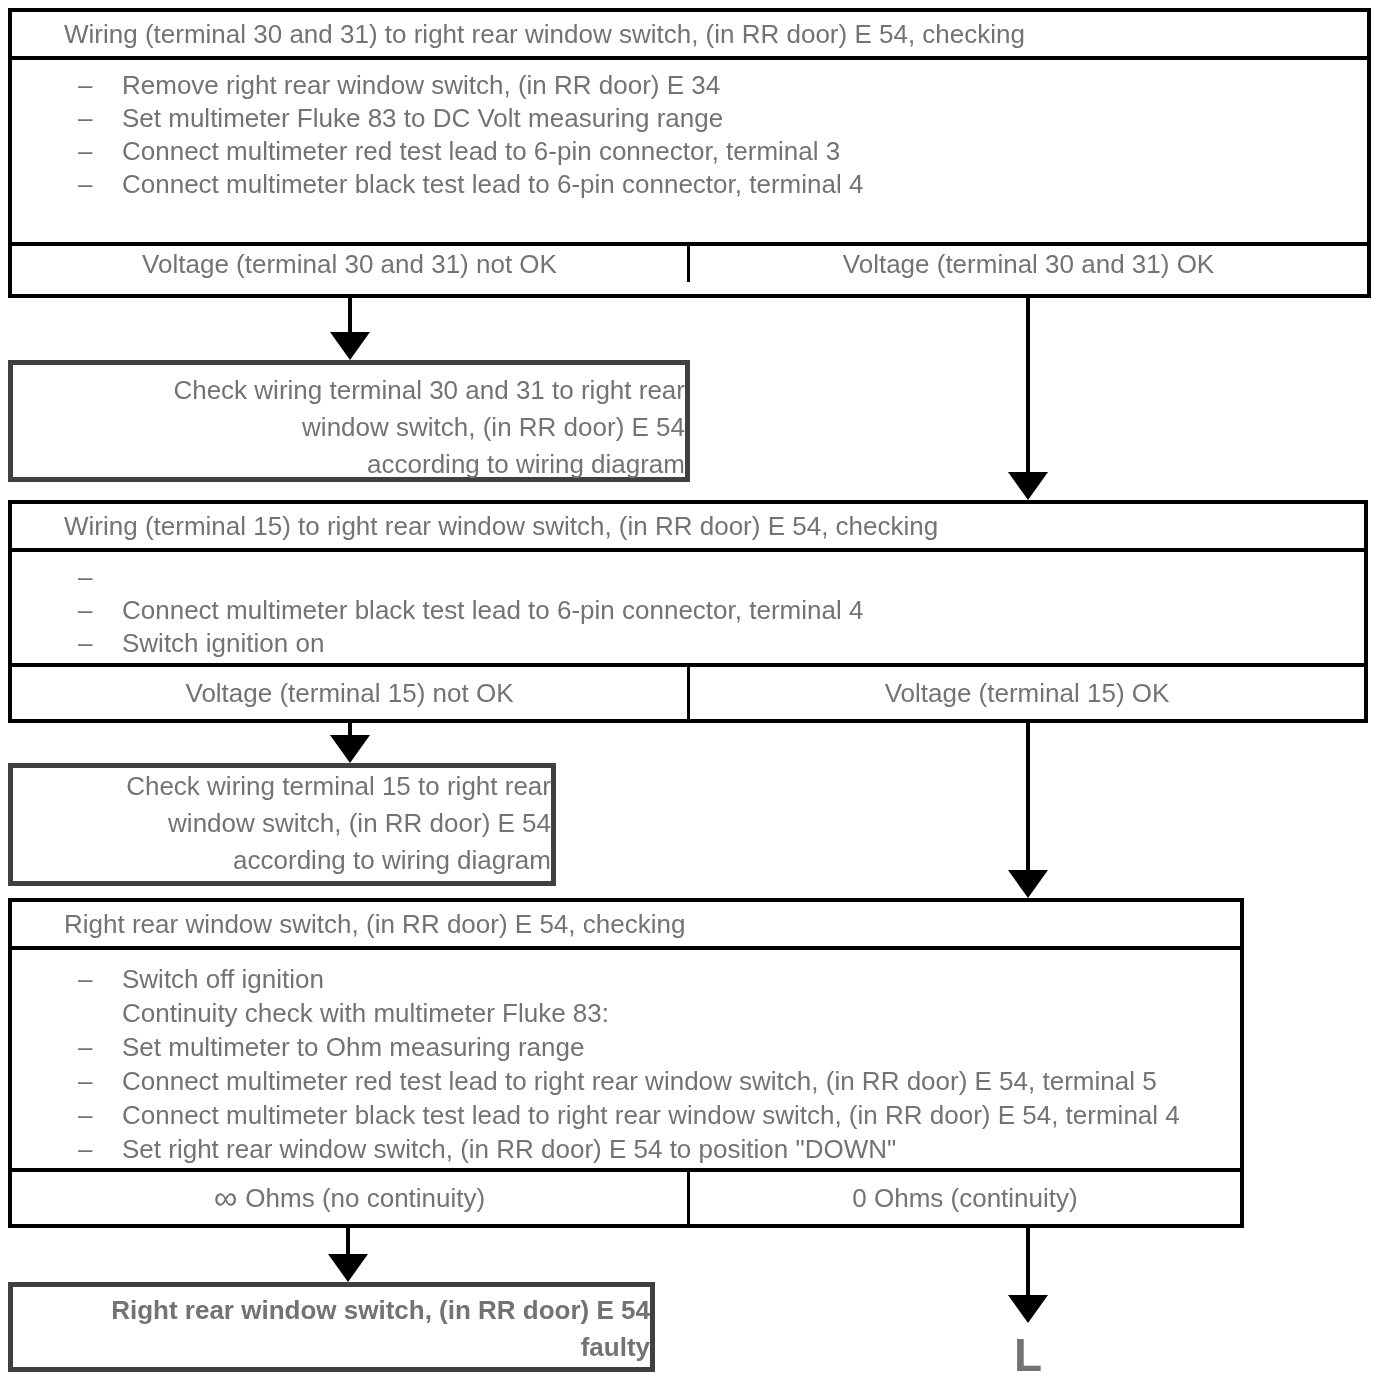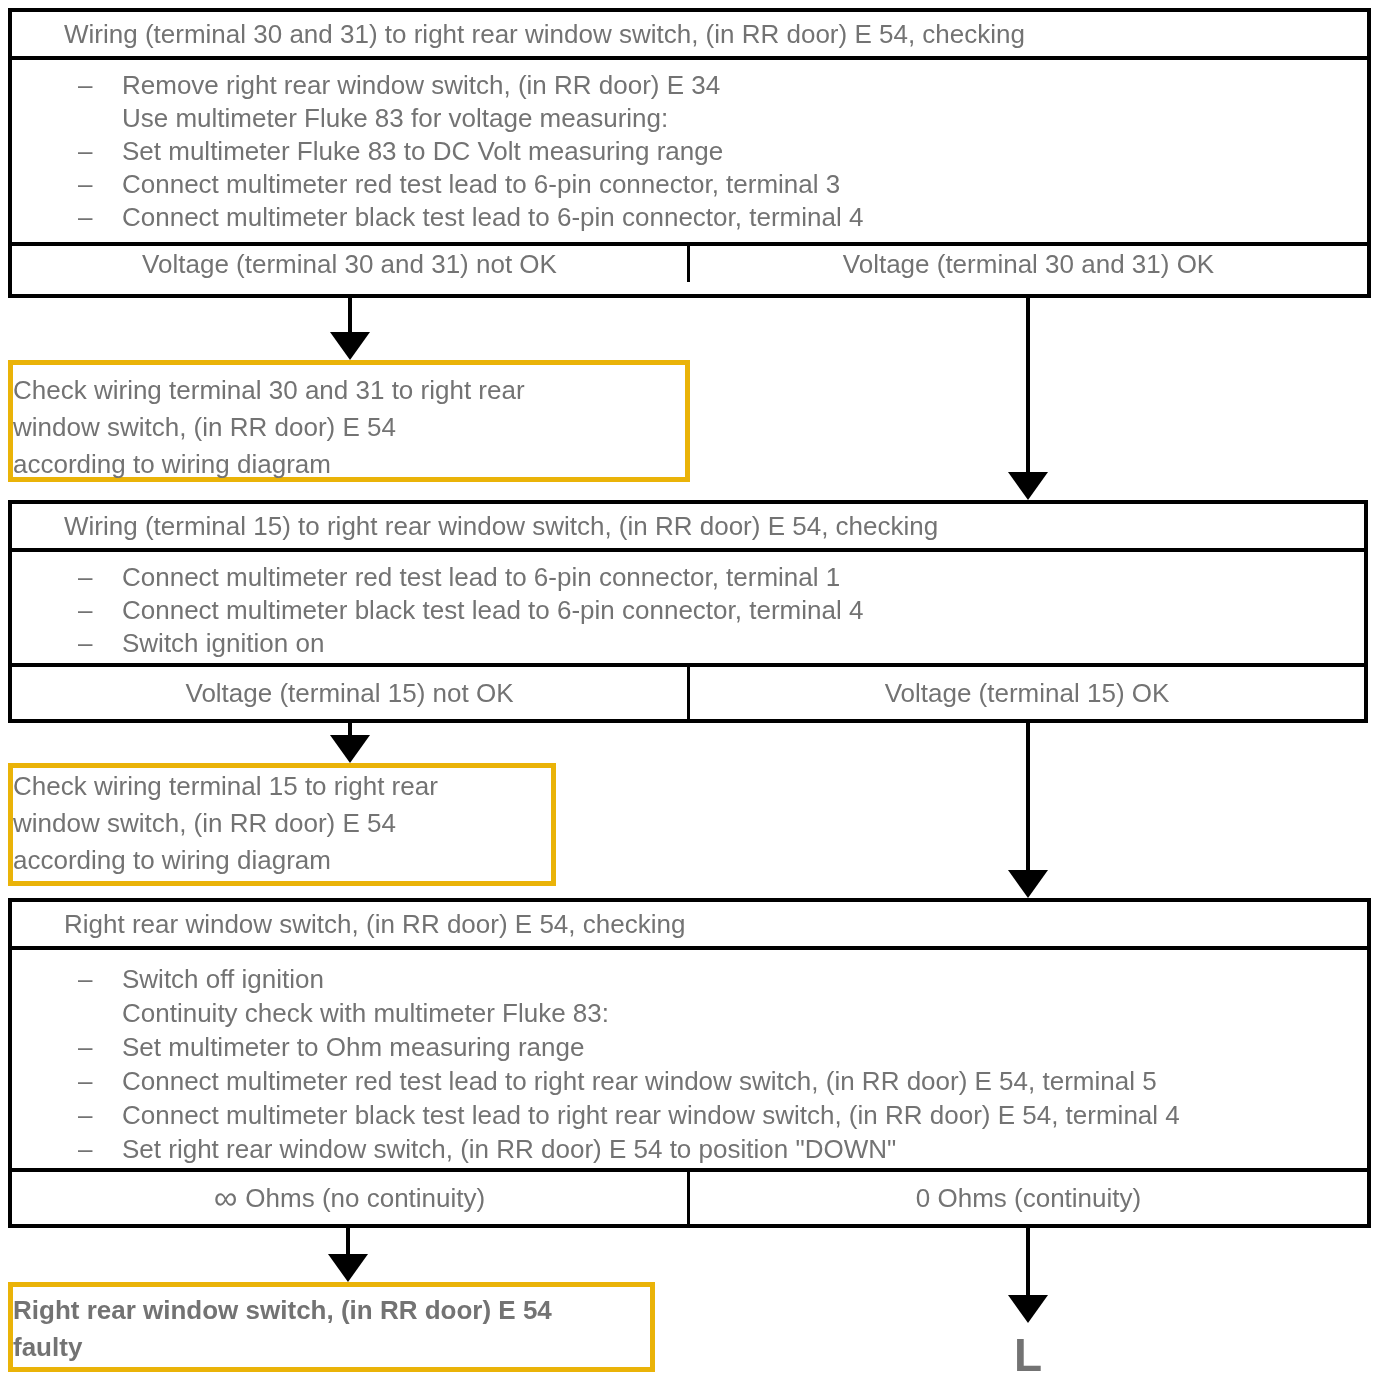--- a/index.html
+++ b/index.html
@@ -12,23 +12,23 @@
     font-family:"Liberation Sans", sans-serif;
     overflow:hidden;
   }
   .node {
     position:absolute;
     border:4px solid #000;
     background:#fff;
   }
   .result {
     position:absolute;
-    border:5px solid #eab308;
+    border:5px solid #404040;
     background:#fff;
-    text-align:left;
+    text-align:right;
     font-size:26px;
   }
   .row-title {
     height:48px;
     border-bottom:4px solid #000;
     display:flex; align-items:center;
     padding-left:52px;
     font-size:26px;
     white-space:nowrap;
   }
@@ -88,24 +88,20 @@
 <div class="page">
 
   <div class="node" style="left:8px; top:8px; width:1363px; height:290px;">
     <div class="row-title">Wiring (terminal 30 and 31) to right rear window switch, (in RR door) E 54, checking</div>
     <div class="row-steps" style="height:186px;">
       <div class="step">
           <span class="dash">–</span>
           <span>Remove right rear window switch, (in RR door) E 34</span>
         </div>
       <div class="step">
-          <span class="dash"></span>
-          <span>Use multimeter Fluke 83 for voltage measuring:</span>
-        </div>
-      <div class="step">
           <span class="dash">–</span>
           <span>Set multimeter Fluke 83 to DC Volt measuring range</span>
         </div>
       <div class="step">
           <span class="dash">–</span>
           <span>Connect multimeter red test lead to 6-pin connector, terminal 3</span>
         </div>
       <div class="step">
           <span class="dash">–</span>
           <span>Connect multimeter black test lead to 6-pin connector, terminal 4</span>
@@ -131,21 +127,20 @@
     <div class="rline">Check wiring terminal 30 and 31 to right rear</div>
     <div class="rline">window switch, (in RR door) E 54</div>
     <div class="rline">according to wiring diagram</div>
   </div>
 
   <div class="node" style="left:8px; top:500px; width:1360px; height:223px;">
     <div class="row-title">Wiring (terminal 15) to right rear window switch, (in RR door) E 54, checking</div>
     <div class="row-steps" style="height:115px;">
       <div class="step">
           <span class="dash">–</span>
-          <span>Connect multimeter red test lead to 6-pin connector, terminal 1</span>
         </div>
       <div class="step">
           <span class="dash">–</span>
           <span>Connect multimeter black test lead to 6-pin connector, terminal 4</span>
         </div>
       <div class="step">
           <span class="dash">–</span>
           <span>Switch ignition on</span>
         </div>
     </div>
@@ -164,21 +159,21 @@
     <div class="stem"></div>
     <div class="head"></div>
   </div>
 
   <div class="result" style="left:8px; top:763px; width:548px; height:123px; ">
     <div class="rline">Check wiring terminal 15 to right rear</div>
     <div class="rline">window switch, (in RR door) E 54</div>
     <div class="rline">according to wiring diagram</div>
   </div>
 
-  <div class="node s3" style="left:8px; top:898px; width:1363px; height:330px;">
+  <div class="node s3" style="left:8px; top:898px; width:1236px; height:330px;">
     <div class="row-title">Right rear window switch, (in RR door) E 54, checking</div>
     <div class="row-steps" style="height:222px; padding-top:12px;">
       <div class="step">
           <span class="dash">–</span>
           <span>Switch off ignition</span>
         </div>
       <div class="step">
           <span class="dash"></span>
           <span>Continuity check with multimeter Fluke 83:</span>
         </div>

